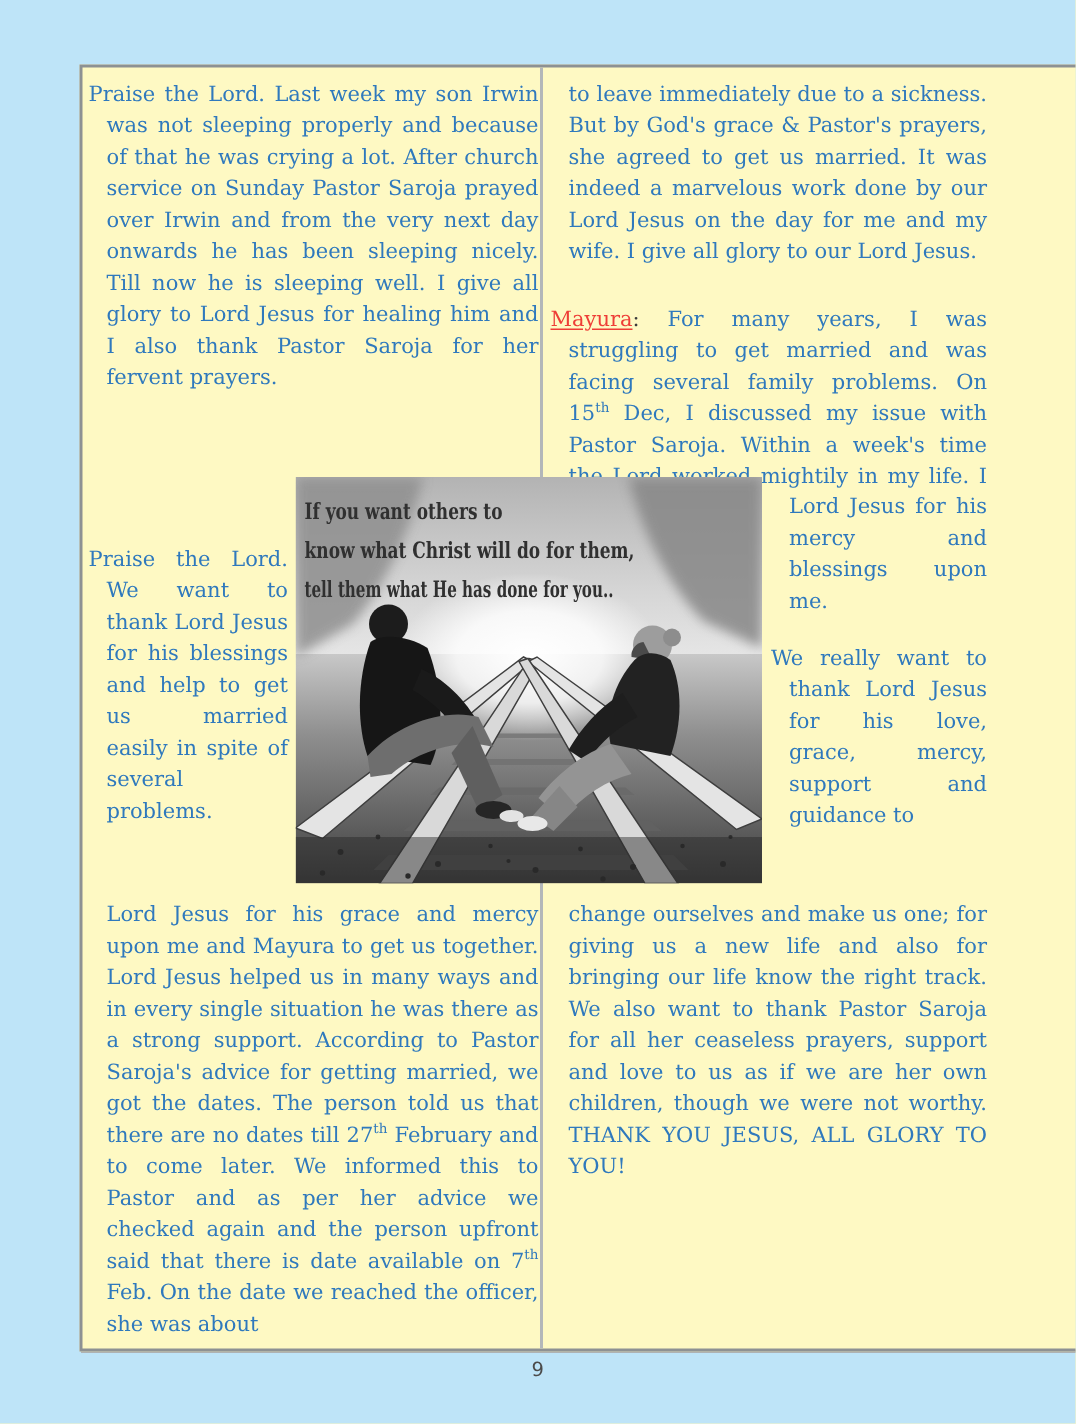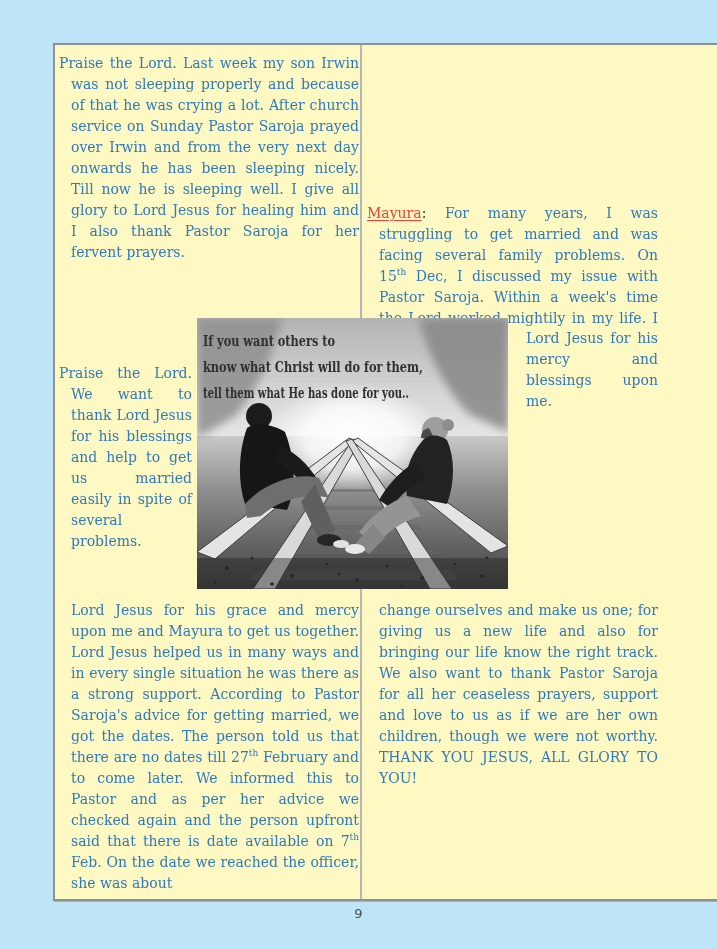--- a/index.html
+++ b/index.html
@@ -59,22 +59,24 @@
 </head>
 <body>
 
 <div class="sheet">
   <div class="divider"></div>
 
   <p class="para pstart p-l1">Praise the Lord. Last week my son Irwin was not sleeping properly and because of that he was crying a lot. After church service on Sunday Pastor Saroja prayed over Irwin and from the very next day onwards he has been sleeping nicely.  Till now he is sleeping well. I give all glory to Lord Jesus for healing him and I also thank Pastor Saroja for her fervent prayers.</p>
   <p class="para pstart p-l3">Praise the Lord. We want to thank Lord Jesus for his blessings and help to get us married easily in spite of several problems.</p>
   <p class="para p-l5"><span>Lord Jesus for his grace and mercy upon me and Mayura to get us together.  Lord Jesus helped us in many ways and in every single situation he was there as a strong support.  According to Pastor Saroja's advice for getting married, we got the dates. The person told us that there are no dates till 27</span><sup>th</sup><span> February and to come later. We informed this to Pastor and as per her advice we checked again and the person upfront said that there is date available on 7</span><sup>th</sup><span> Feb. On the date we reached the officer, she was about</span></p>
 
+  <p class="para p-r1">to leave immediately due to a sickness. But by God's grace &amp; Pastor's prayers, she agreed to get us married. It was indeed a marvelous work done by our Lord Jesus on the day for me and my wife. I give all glory to our Lord Jesus.</p>
   <p class="para pstart p-r2"><span class="name">Mayura</span><span class="colon">:</span><span> For many years, I was struggling to get married and was facing several family problems. On 15</span><sup>th</sup><span> Dec, I discussed my issue with Pastor Saroja.  Within a week's time the Lord worked mightily in my life. I thank</span></p>
   <p class="para p-r3">Lord Jesus for his mercy and blessings upon me.</p>
+  <p class="para pstart p-r4">We really want to thank Lord Jesus for his love, grace, mercy, support and guidance to</p>
   <p class="para p-r5">change ourselves and make us one; for giving us a new life and also for bringing our life know the right track. We also want to thank Pastor Saroja for all her ceaseless prayers, support and love to us as if we are her own children, though we were not worthy. THANK YOU JESUS, ALL GLORY TO YOU!</p>
 
   <div class="photo">
     <svg viewBox="0 0 311 271" preserveAspectRatio="none">
       <defs>
         <linearGradient id="gSky" x1="0" y1="0" x2="0" y2="1">
           <stop offset="0" stop-color="#b3b3b3"></stop>
           <stop offset="0.55" stop-color="#d6d6d6"></stop>
           <stop offset="1" stop-color="#ededed"></stop>
         </linearGradient>

